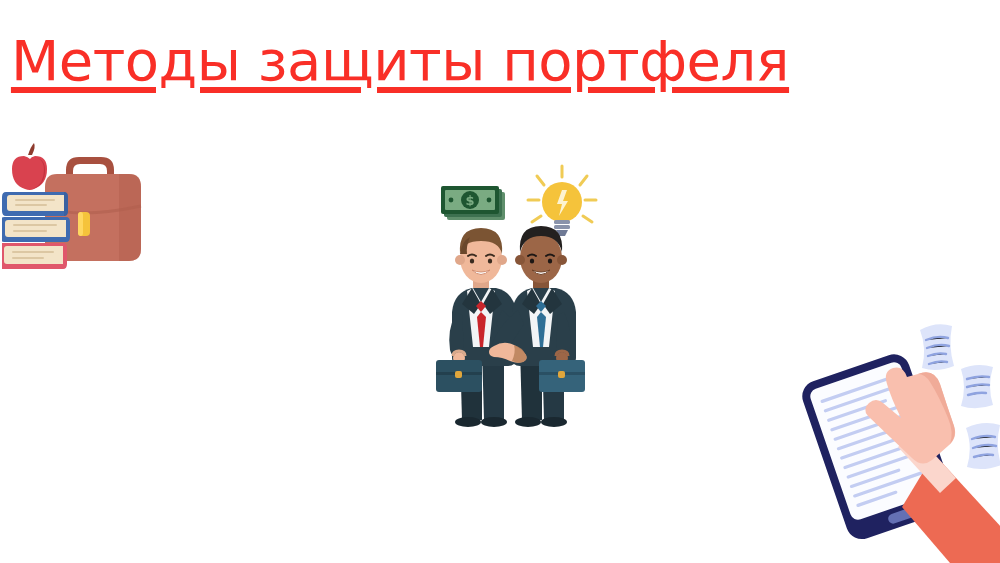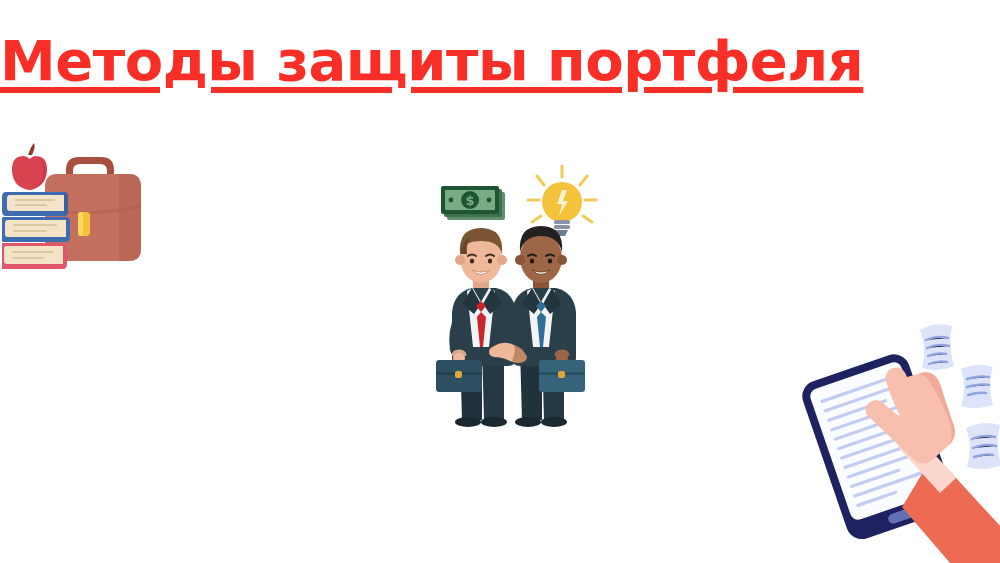--- a/index.html
+++ b/index.html
@@ -19,21 +19,21 @@
 
   
   #slide-title {
     position: absolute;
     left: 0;
     top: 32px;
     width: 800px;
     text-align: center;
     font-family: "DejaVu Sans", sans-serif;
     font-size: 56px;
-    font-weight: bold;
+    font-weight: normal;
     letter-spacing: -0.5px;
     color: #f92f27;
     text-decoration: underline;
     text-decoration-thickness: 6px;
     text-underline-offset: 7px;
     white-space: nowrap;
     line-height: 1.05;
   }
 
   

